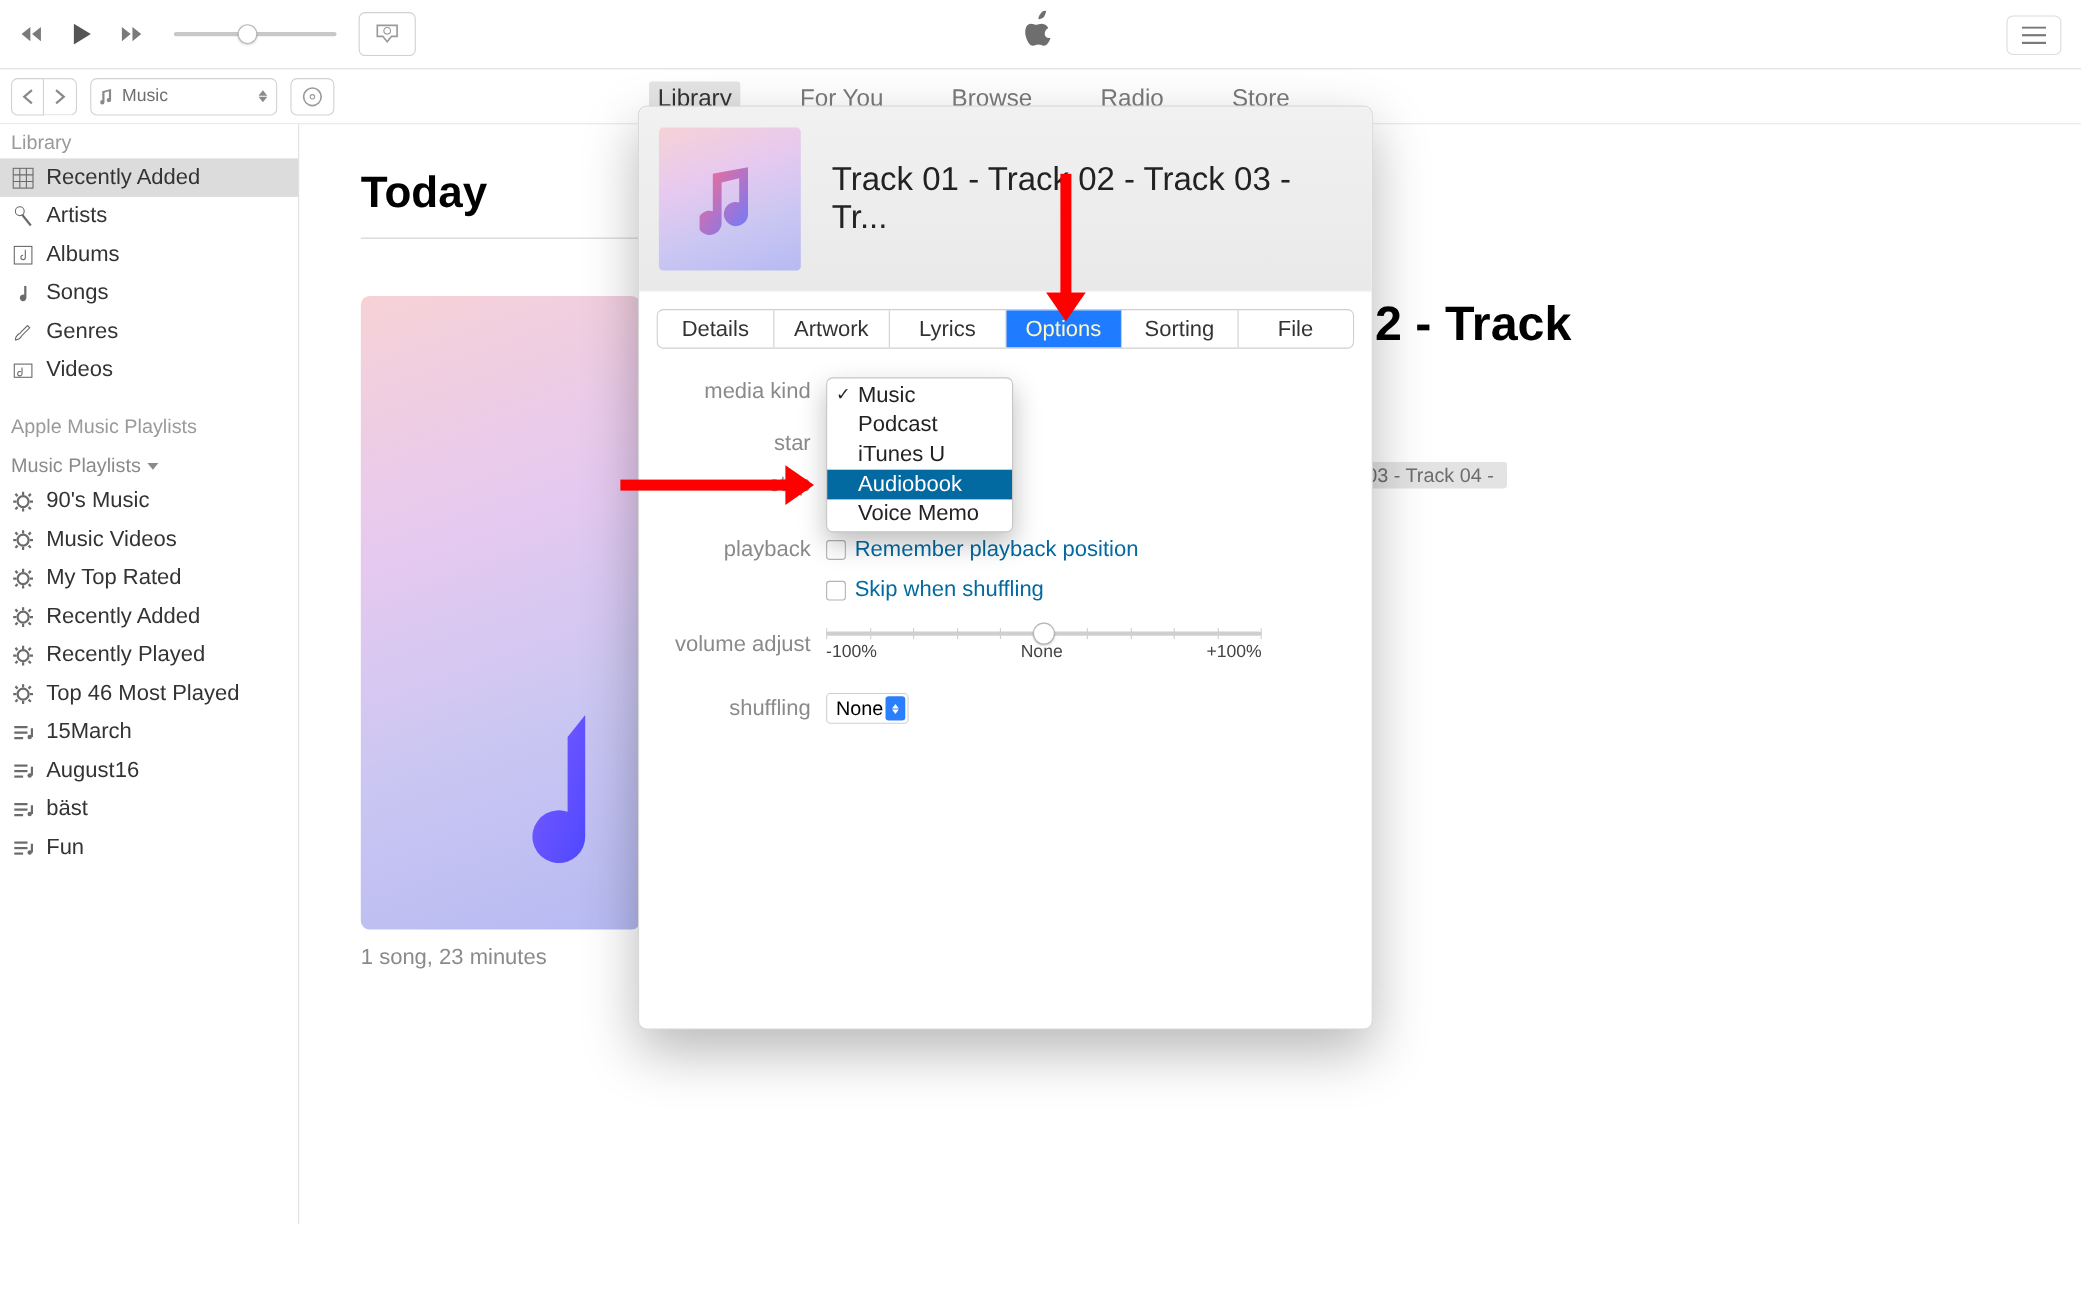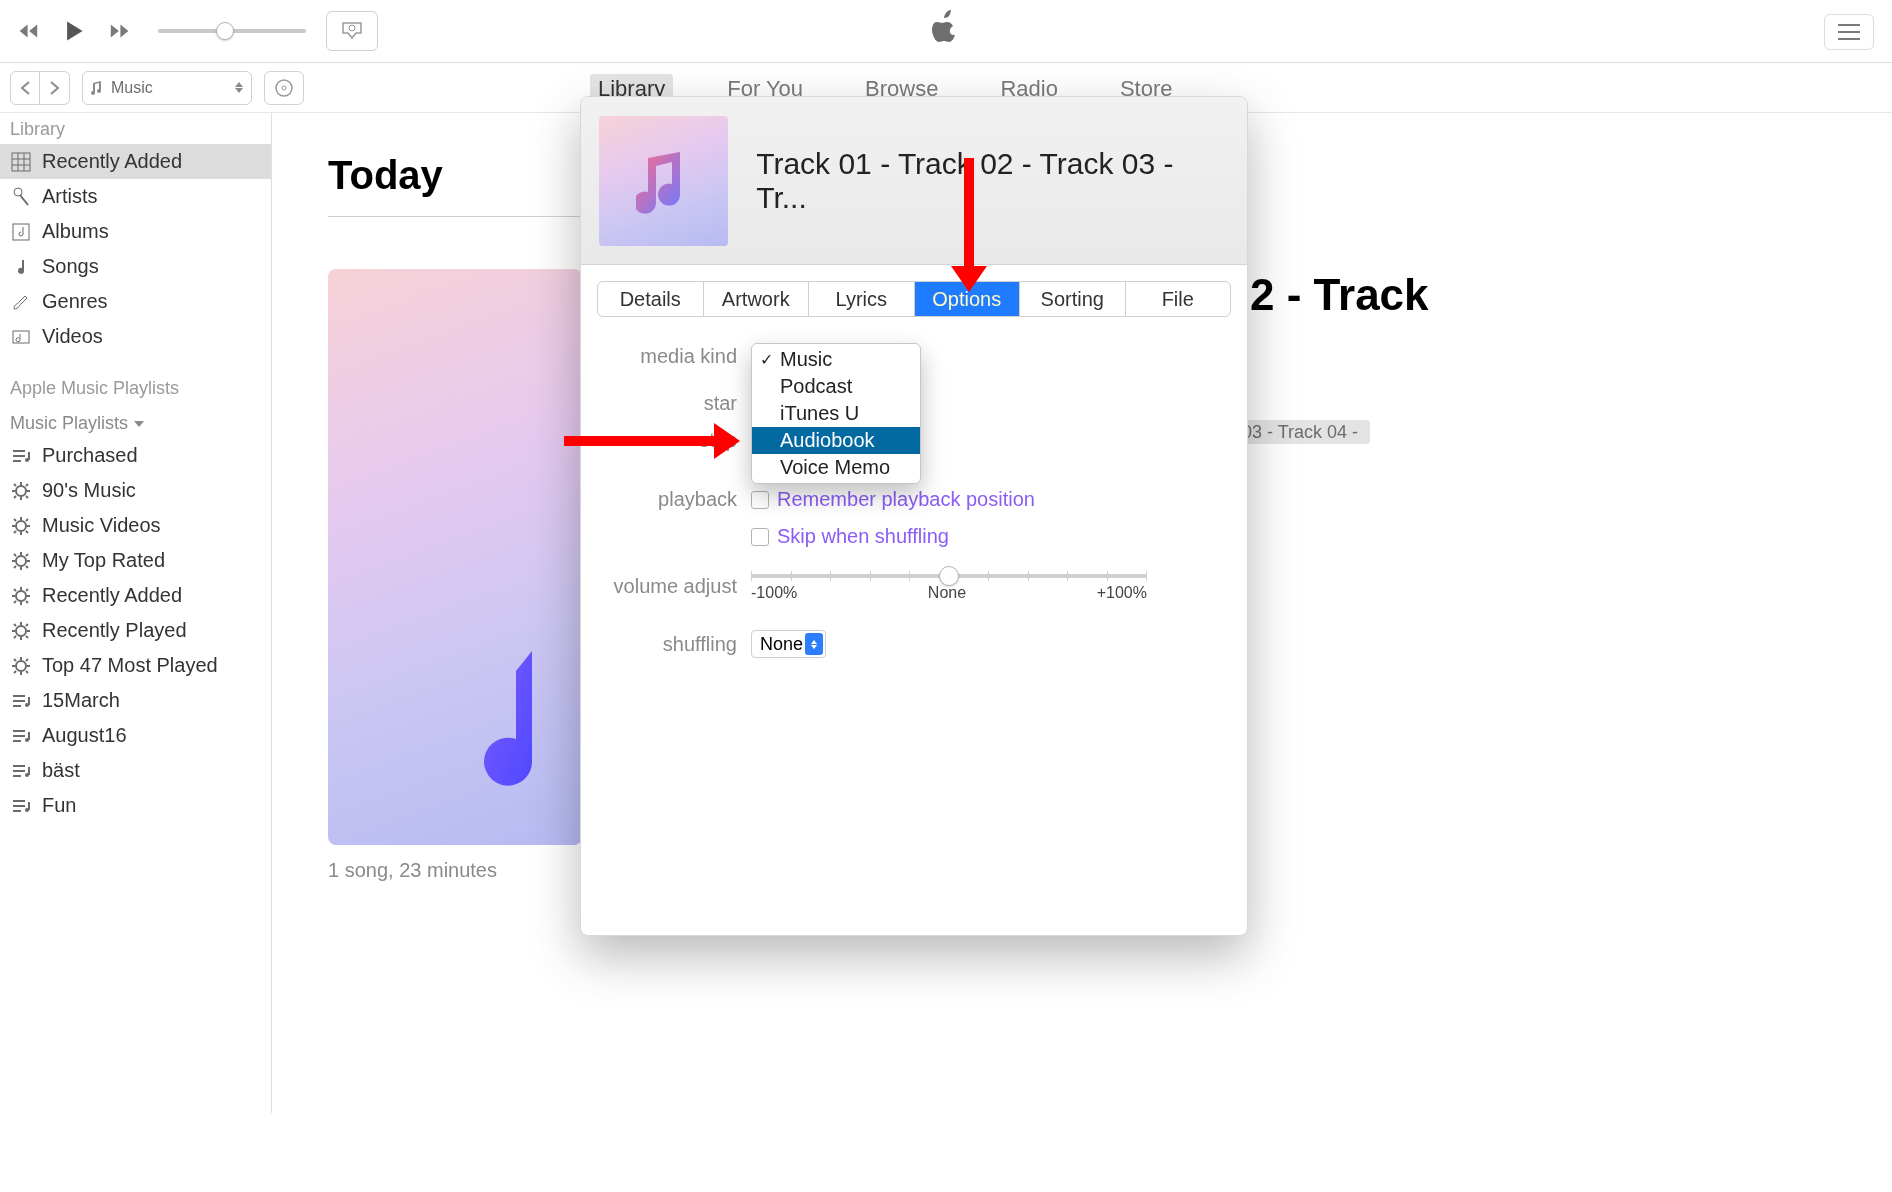--- a/index.html
+++ b/index.html
@@ -65,21 +65,21 @@
 .art-sm svg { position:absolute; left:50%; top:50%; transform:translate(-50%,-50%); width:56px; height:70px; }
 .modal-title { font-size:30px; color:#222; }
 .modal-tabs { height:36px; display:flex; border:1px solid #cfcfcf; margin:16px; border-radius:6px; overflow:hidden; font-size:20px; }
 .modal-tabs .mt { flex:1; display:flex; align-items:center; justify-content:center; border-right:1px solid #cfcfcf; color:#333; }
 .modal-tabs .mt:last-child { border-right:none; }
 .modal-tabs .mt.active { background:#1f7bff; color:#fef9c3; }
 .form { padding:12px 100px 0 0; }
 .frow { display:flex; align-items:center; margin-bottom:14px; }
 .flabel { width:170px; text-align:right; padding-right:14px; color:#8a8a8a; font-size:20px; }
 .checkbox { width:18px; height:18px; border:1px solid #b3b3b3; border-radius:3px; margin-right:8px; background:#fff; }
-.clabel { font-size:20px; color:#8b5cf6; }
+.clabel { font-size:20px; color:#0369a1; }
 .range-wrap { flex:1; }
 .range-track { position:relative; height:4px; background:#cfcfcf; border-radius:2px; margin:4px 0 6px; }
 .range-thumb { position:absolute; top:50%; left:50%; transform:translate(-50%,-50%); width:20px; height:20px; border-radius:50%; background:#fff; border:1px solid #b5b5b5; box-shadow:0 1px 2px rgba(0,0,0,.2); }
 .range-ticks { position:absolute; top:-3px; left:0; right:0; display:flex; justify-content:space-between; }
 .range-ticks span { width:1px; height:10px; background:#cfcfcf; }
 .range-labels { display:flex; justify-content:space-between; font-size:16px; color:#444; }
 .select-sm { display:inline-flex; align-items:center; height:28px; border:1px solid #cfcfcf; border-radius:4px; padding:0 22px 0 8px; position:relative; font-size:18px; background:#fff; }
 .select-sm .updn { position:absolute; right:2px; top:2px; bottom:2px; width:18px; background:#2b7fff; border-radius:3px; display:flex; flex-direction:column; align-items:center; justify-content:center; gap:1px; }
 .select-sm .updn span { width:0; height:0; border-left:3px solid transparent; border-right:3px solid transparent; }
 .select-sm .updn .u { border-bottom:4px solid #fff; }
@@ -243,32 +243,20 @@
 
   <div class="sb-hdr" style="margin-top:18px">Apple Music Playlists</div>
 
   <div class="sb-sub">
       <span>Music Playlists</span>
       <span class="caret"></span>
     </div>
   <div class="sb-item">
       <span class="ic">
         <svg viewBox="0 0 20 20">
-          <line x1="2" y1="5" x2="14" y2="5" stroke="#6b6b6b" stroke-width="2"></line>
-          <line x1="2" y1="10" x2="14" y2="10" stroke="#6b6b6b" stroke-width="2"></line>
-          <line x1="2" y1="15" x2="10" y2="15" stroke="#6b6b6b" stroke-width="2"></line>
-          <circle cx="16" cy="14" r="2" fill="#6b6b6b"></circle>
-          <line x1="18" y1="14" x2="18" y2="6" stroke="#6b6b6b" stroke-width="2"></line>
-        </svg>
-      </span>
-      <span>Purchased</span>
-    </div>
-  <div class="sb-item">
-      <span class="ic">
-        <svg viewBox="0 0 20 20">
           <circle cx="10" cy="10" r="5" fill="none" stroke="#6b6b6b" stroke-width="2"></circle>
           <g stroke="#6b6b6b" stroke-width="2">
             <line x1="10" y1="1" x2="10" y2="4"></line>
             <line x1="10" y1="16" x2="10" y2="19"></line>
             <line x1="1" y1="10" x2="4" y2="10"></line>
             <line x1="16" y1="10" x2="19" y2="10"></line>
             <line x1="3" y1="3" x2="5" y2="5"></line>
             <line x1="15" y1="15" x2="17" y2="17"></line>
             <line x1="3" y1="17" x2="5" y2="15"></line>
             <line x1="15" y1="5" x2="17" y2="3"></line>
@@ -358,21 +346,21 @@
             <line x1="10" y1="16" x2="10" y2="19"></line>
             <line x1="1" y1="10" x2="4" y2="10"></line>
             <line x1="16" y1="10" x2="19" y2="10"></line>
             <line x1="3" y1="3" x2="5" y2="5"></line>
             <line x1="15" y1="15" x2="17" y2="17"></line>
             <line x1="3" y1="17" x2="5" y2="15"></line>
             <line x1="15" y1="5" x2="17" y2="3"></line>
           </g>
         </svg>
       </span>
-      <span>Top 47 Most Played</span>
+      <span>Top 46 Most Played</span>
     </div>
   <div class="sb-item">
       <span class="ic">
         <svg viewBox="0 0 20 20">
           <line x1="2" y1="5" x2="14" y2="5" stroke="#6b6b6b" stroke-width="2"></line>
           <line x1="2" y1="10" x2="14" y2="10" stroke="#6b6b6b" stroke-width="2"></line>
           <line x1="2" y1="15" x2="10" y2="15" stroke="#6b6b6b" stroke-width="2"></line>
           <circle cx="16" cy="14" r="2" fill="#6b6b6b"></circle>
           <line x1="18" y1="14" x2="18" y2="6" stroke="#6b6b6b" stroke-width="2"></line>
         </svg>

